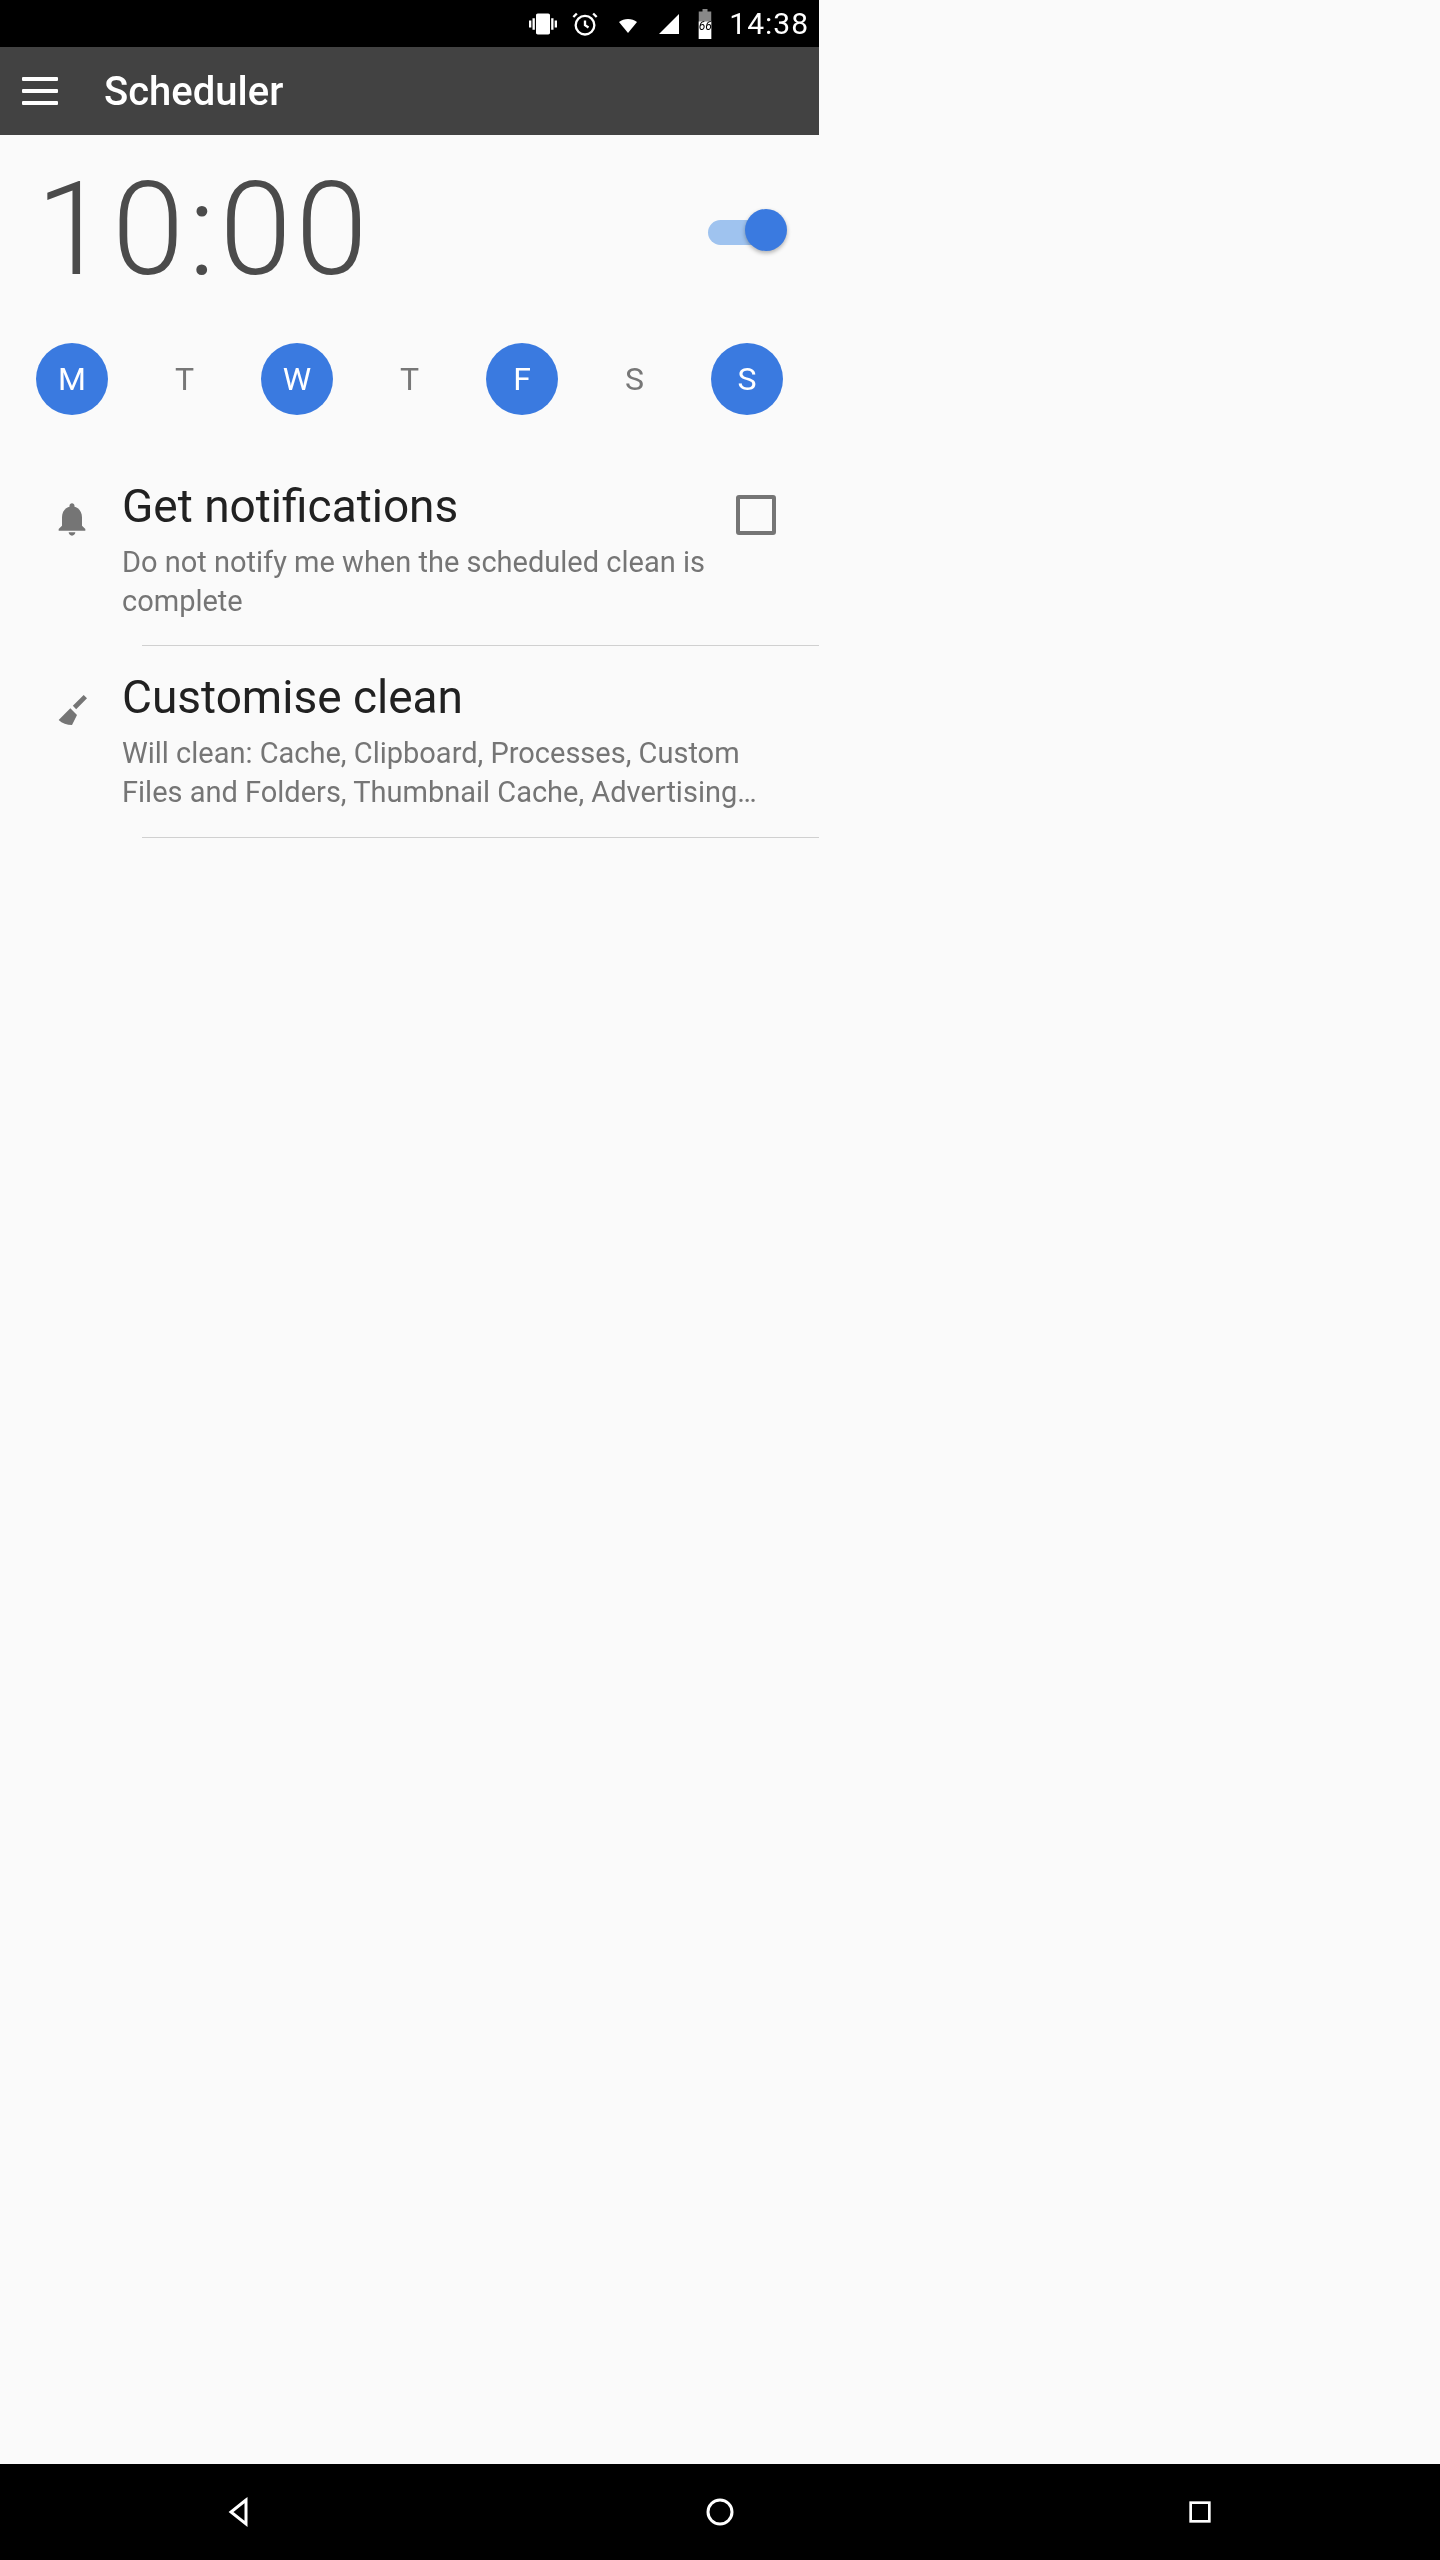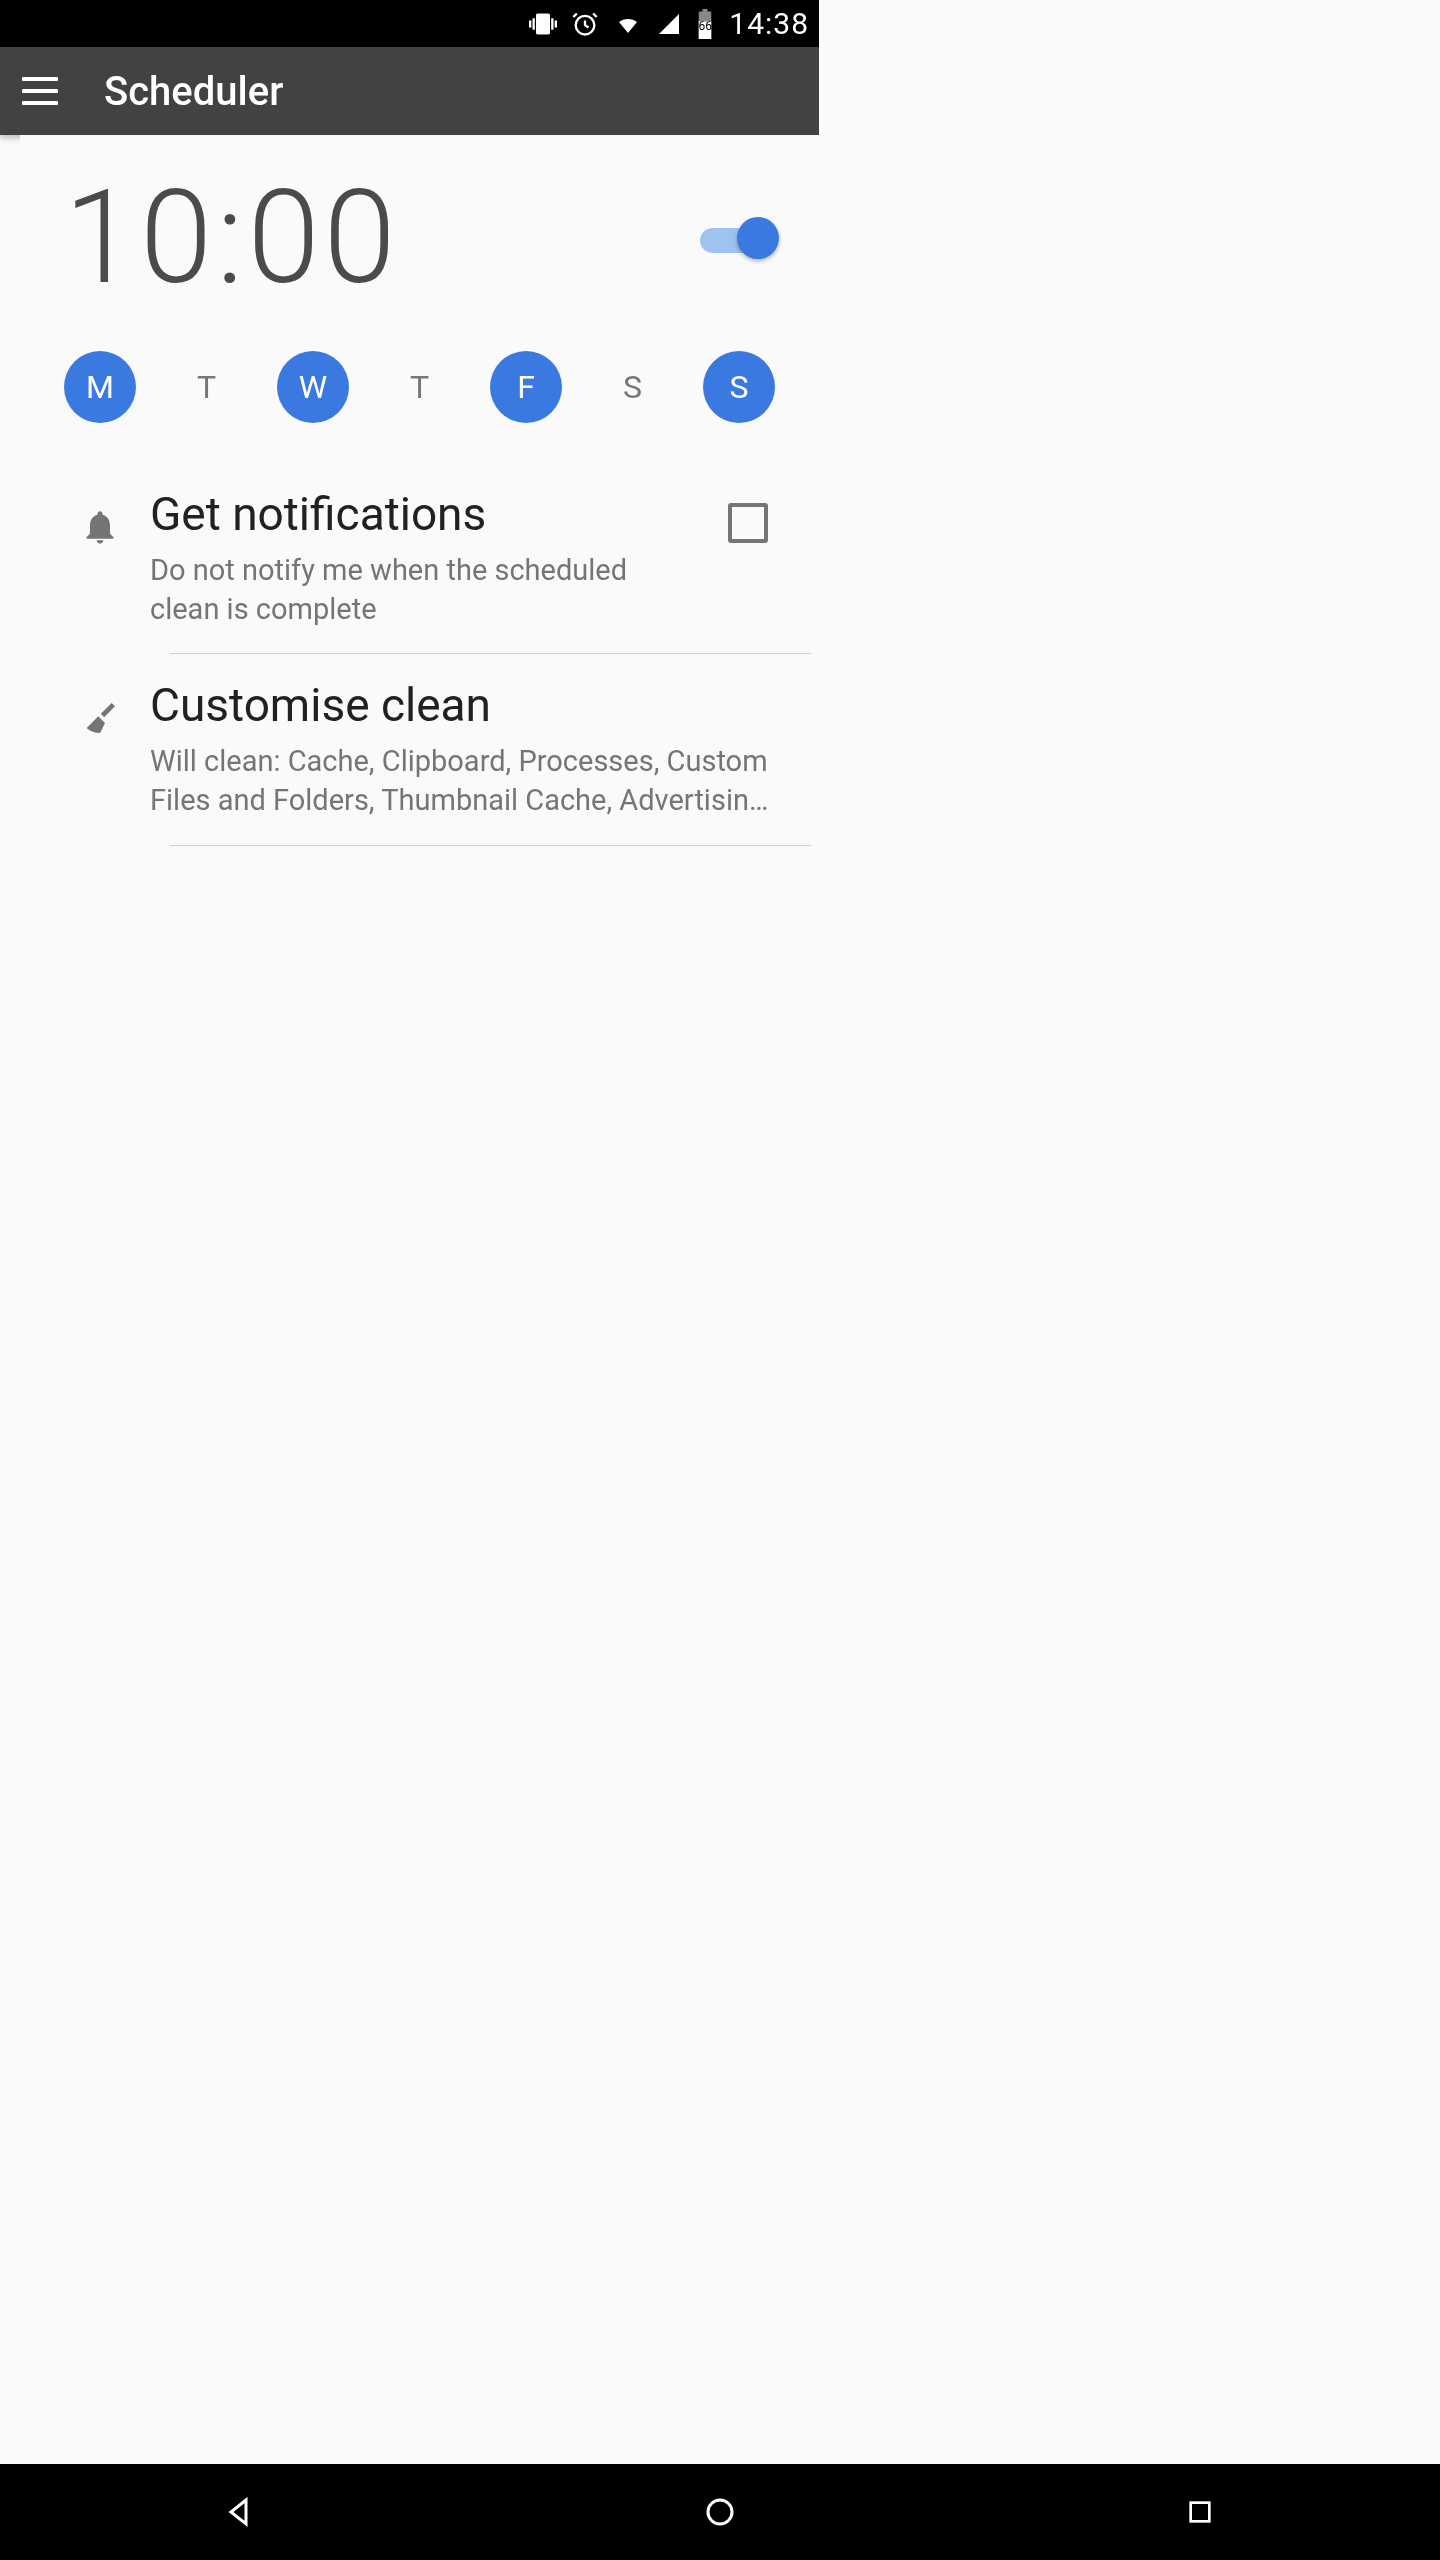--- a/index.html
+++ b/index.html
@@ -11,21 +11,21 @@
     background: #000;
     color: #fff;
     display: flex;
     align-items: center;
     justify-content: flex-end;
     padding: 0 10px;
     gap: 14px;
     font-size: 30px;
     font-weight: 400;
   }
-  .status-bar .icon { display:inline-flex; align-items:center; justify-content:center; }
+  .status-bar .icon { display:inline-flex; align-items:center; justify-content:center;font-style:italic; }
   .status-bar .clock { font-size: 30px; letter-spacing: 1px; }
 
   
   .app-bar {
     height: 88px;
     background: #424242;
     color: #fff;
     display: flex;
     align-items: center;
     padding: 0 20px;
@@ -35,21 +35,21 @@
     width: 40px; height: 40px;
     display: flex; flex-direction: column; justify-content: space-between;
     padding: 6px 2px;
     margin-right: 44px;
     cursor: pointer;
   }
   .hamburger span { display:block; height:4px; width:100%; background:#fff; border-radius:1px; }
   .app-title { font-size: 40px; font-weight: 500; }
 
   
-  .content { padding: 8px; background:#fafafa;margin-left:20px; }
+  .content { padding: 0; background:#fafafa; }
 
   .time-row {
     display:flex; align-items:center; justify-content:space-between;
     padding: 30px 36px 20px 36px;
   }
   .time-row .time {
     font-size: 130px;
     font-weight: 300;
     color: #4b4b4b;
     letter-spacing: 4px;

